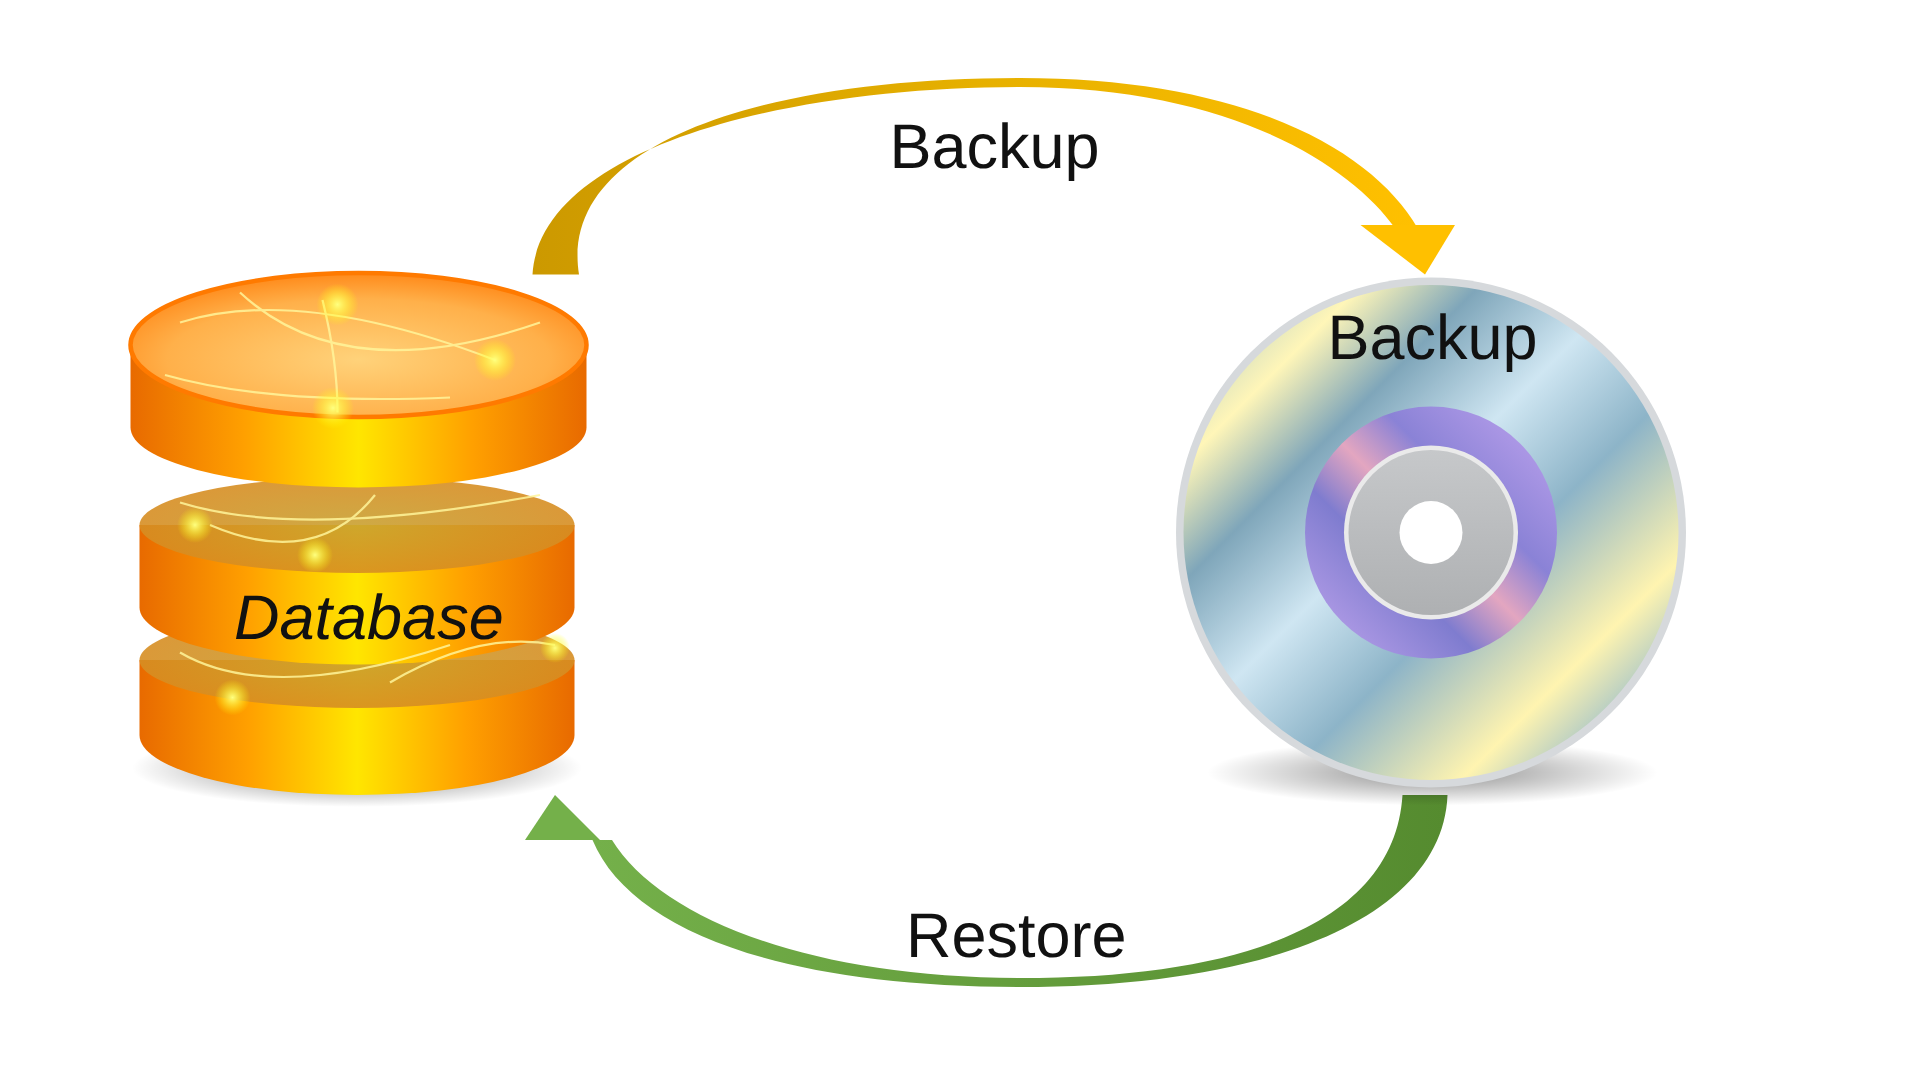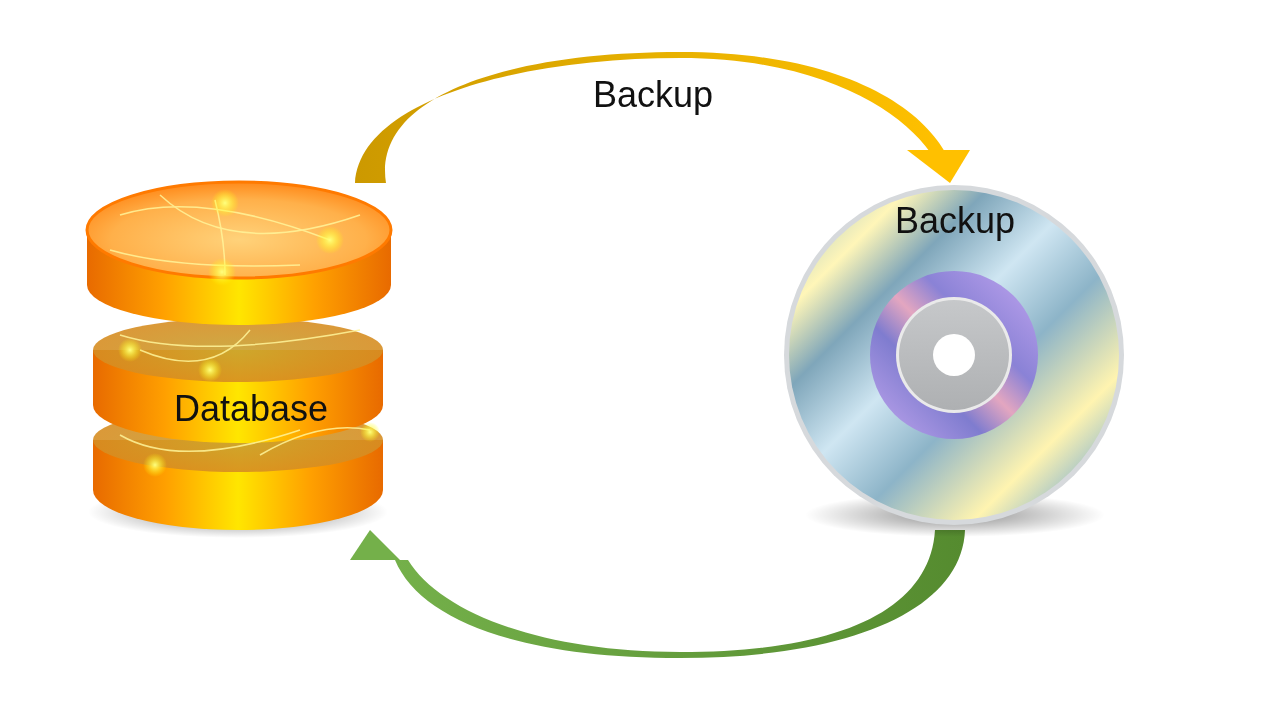--- a/index.html
+++ b/index.html
@@ -1,18 +1,18 @@
 <!DOCTYPE html>
 <html><head>
 <meta charset="utf-8">
 <style>
   html, body { margin: 0; padding: 0; background: #ffffff; }
   body { width: 1280px; height: 720px; position: relative; overflow: hidden; font-family: "Liberation Sans", sans-serif; }
   .stage { position: absolute; left: 0; top: 0; width: 1280px; height: 720px; }
-  .label { position: absolute; color: #111; font-size: 36px; font-family: "Liberation Sans", sans-serif; white-space: nowrap; }
+  .label { position: absolute; color: #111; font-size: 42px; font-family: "Liberation Sans", sans-serif; white-space: nowrap; }
   .center-label { text-align: center; line-height: 1.08; }
   svg { position: absolute; left: 0; top: 0; }
 </style>
 </head>
 <body>
 
 <div class="stage">
 
   <svg width="1280" height="720" viewBox="0 0 1280 720">
     <defs>
@@ -124,20 +124,21 @@
       <circle cx="954" cy="355" r="165" fill="url(#discGrad)"></circle>
       <circle cx="954" cy="355" r="84" fill="url(#purpleRing)"></circle>
       <circle cx="954" cy="355" r="58" fill="#EAEAEA"></circle>
       <circle cx="954" cy="355" r="55" fill="url(#hubGrad)"></circle>
       <circle cx="954" cy="355" r="21" fill="#ffffff"></circle>
     </g>
   </svg>
 
   <div class="label" style="left:593px; top:74px;">Backup</div>
 
+  <div class="label" style="left:604px; top:600px;">Restore</div>
 
-  <div class="label" style="left:174px; top:388px;">Database</div>
+  <div class="label" style="left:156px; top:388px;font-style:italic;">Database</div>
 
   <div class="label center-label" style="left:880px; top:202px; width:150px;">
     <div>Backup</div>
   </div>
 
 </div>
 
 </body></html>

